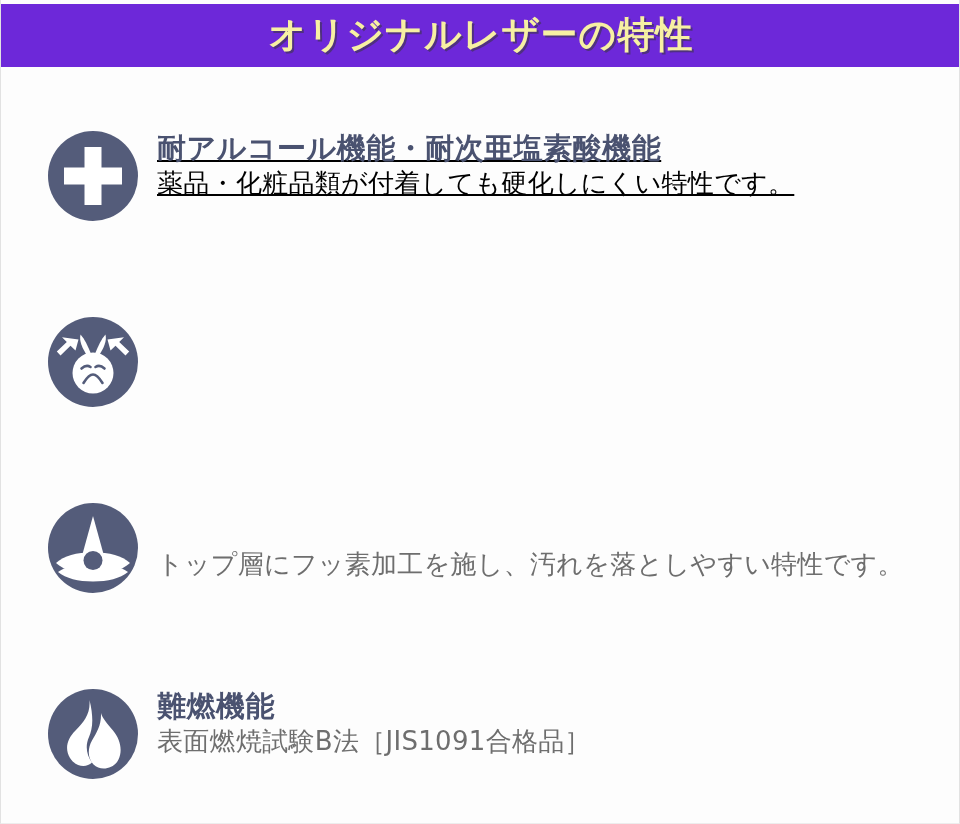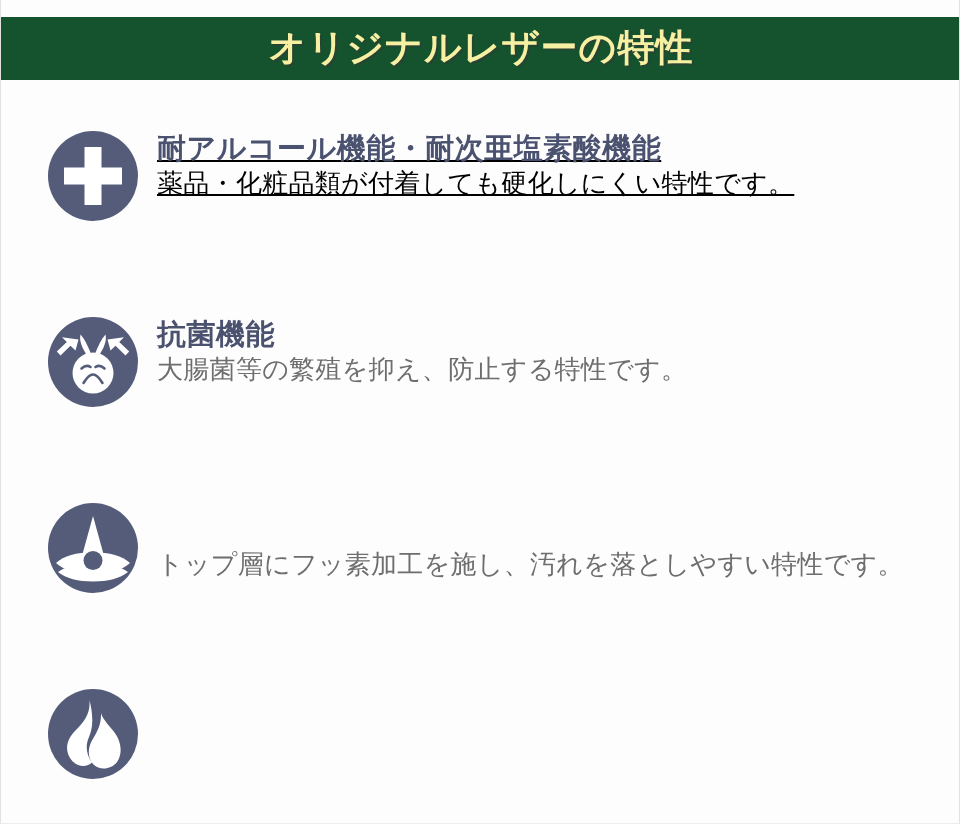--- a/index.html
+++ b/index.html
@@ -109,21 +109,21 @@
     line-height: 1.2;
     letter-spacing: 0.3px;
     white-space: nowrap;
   }
 </style>
 </head>
 <body>
 
 <div id="page" style="background: rgb(253, 253, 253);">
 
-  <div class="header-band" style="background: #14532d; margin-top: 13px;">
+  <div class="header-band" style="background: #6d28d9;">
     <div class="header-title" style="color: rgb(247, 240, 163);">オリジナルレザーの特性</div>
   </div>
 
   <div class="features">
 
     <div class="feature-row first">
       <div class="icon-wrap">
         <div class="icon-circle" style="background: rgb(84, 92, 122);">
           <svg width="90" height="90" viewBox="0 0 90 90" aria-hidden="true">
             <path d="M36.5 16 H53.5 V36.5 H74 V53.5 H53.5 V74 H36.5 V53.5 H16 V36.5 H36.5 Z" fill="#ffffff"></path>
@@ -154,24 +154,20 @@
             </g>
             <g stroke="#545c7a" stroke-width="2.6" fill="none" stroke-linecap="round">
 
               <path d="M33.5 51.5 C36.5 48.8 40 48.4 42.5 50"></path>
               <path d="M56.5 51.5 C53.5 48.8 50 48.4 47.5 50"></path>
 
               <path d="M35.5 66 C39.5 59.5 42.5 57.5 45 57.5 C47.5 57.5 50.5 59.5 54.5 66"></path>
             </g>
           </svg>
         </div>
-      </div>
-      <div class="text-block">
-        <div class="feature-title" style="color: rgb(74, 82, 112);">抗菌機能</div>
-        <div class="feature-desc" style="color: rgb(110, 110, 110);">大腸菌等の繁殖を抑え、防止する特性です。</div>
       </div>
     </div>
 
     <div class="feature-row rest">
       <div class="icon-wrap">
         <div class="icon-circle" style="background: rgb(84, 92, 122);">
           <svg width="90" height="90" viewBox="0 0 90 90" aria-hidden="true">
             <g fill="#ffffff">
 
               <path d="M45 13 L55.5 51 L34.5 51 Z"></path>
@@ -201,20 +197,24 @@
                        C27 77.5 38 79.5 44 73.5 C38.5 66 37 57 41 48
                        C44.5 40 46 29.5 41.5 11 Z"></path>
 
               <path d="M53 24 C53.5 36.5 48.5 43.5 44 51.5 C39.5 59.5 39.5 69 45.5 75.5
                        C52.5 82.5 66 80 70.5 70.5 C75 61 72 50 65 41.5
                        C58.5 33.5 54.5 29.5 53 24 Z"></path>
             </g>
           </svg>
         </div>
       </div>
+      <div class="text-block">
+        <div class="feature-title" style="color: rgb(74, 82, 112);">難燃機能</div>
+        <div class="feature-desc" style="color: rgb(110, 110, 110);">表面燃焼試験B法［JIS1091合格品］</div>
+      </div>
     </div>
 
     <div class="feature-row rest">
       
       
     </div>
 
   </div>
 </div>
 

